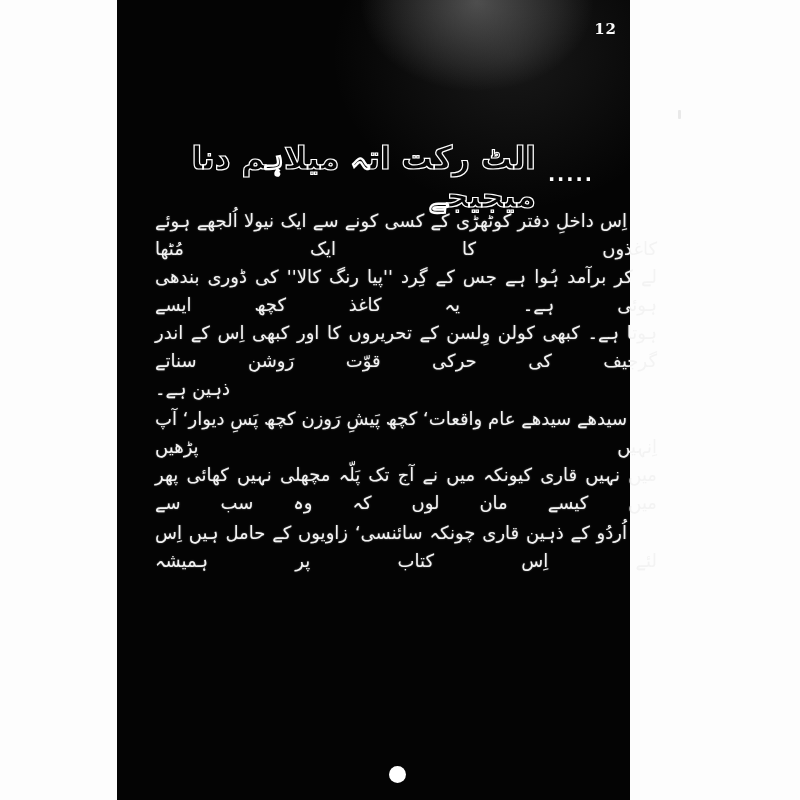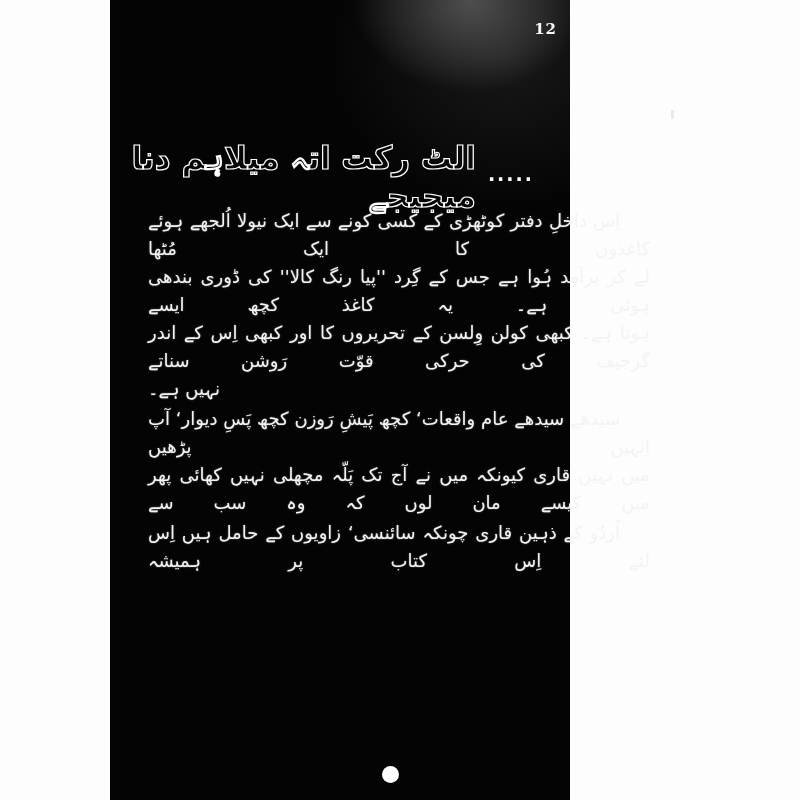--- a/index.html
+++ b/index.html
@@ -3,21 +3,21 @@
 <meta charset="utf-8">
 <style>
   html,body{margin:0;padding:0;}
   body{
     width:800px;height:800px;position:relative;
     background:#fdfdfd;overflow:hidden;
     font-family:"DejaVu Sans",sans-serif;
   }
   
   .scan{
-    position:absolute;left:110px;top:0;width:460px;height:800px;
+    position:absolute;left:117px;top:0;width:513px;height:800px;
     background:
       radial-gradient(ellipse 150px 115px at 360px 2px, rgba(220,220,220,0.30), rgba(210,210,210,0.10) 55%, rgba(0,0,0,0) 78%),
       radial-gradient(ellipse 250px 215px at 395px 55px, rgba(175,175,175,0.12), rgba(0,0,0,0) 72%),
       #040404;
   }
   .pagenum{
     position:absolute;top:20px;right:13px;
     font-family:"DejaVu Serif",serif;font-weight:bold;
     font-size:15px;color:#fafafa;letter-spacing:1px;
   }
@@ -74,21 +74,21 @@
     <span class="dots">.....</span>
     <span class="callig">الٹ رکت اتہ میلاہم دنا میجیجے</span>
   </div>
 
   <div class="textcol">
 
     <div class="para">
       <div class="line first">اِس داخلِ دفتر کوٹھڑی کے کسی کونے سے ایک نیولا اُلجھے ہوئے کاغذوں کا ایک مُٹھا</div>
       <div class="line">لے کر برآمد ہُوا ہے جس کے گِرد ''پیا رنگ کالا'' کی ڈوری بندھی ہوئی ہے۔ یہ کاغذ کچھ ایسے</div>
       <div class="line">ہوتا ہے۔ کبھی کولن وِلسن کے تحریروں کا اور کبھی اِس کے اندر گرجیف کی حرکی قوّت رَوشن سناتے</div>
-      <div class="line short">نہیں ہے۔</div>
+      <div class="line short">ذہین ہے۔</div>
     </div>
 
     <div class="para">
       <div class="line first">سیدھے سیدھے عام واقعات‘ کچھ پَیشِ رَوزن کچھ پَسِ دیوار‘ آپ اِنہیں پڑھیں</div>
       <div class="line">میں نہیں قاری کیونکہ میں نے آج تک پَلّہ مچھلی نہیں کھائی پھر میں کیسے مان لوں کہ وہ سب سے</div>
     </div>
 
     <div class="para">
       <div class="line first">اُردُو کے ذہین قاری چونکہ سائنسی‘ زاویوں کے حامل ہیں اِس لئے اِس کتاب پر ہمیشہ</div>
 

